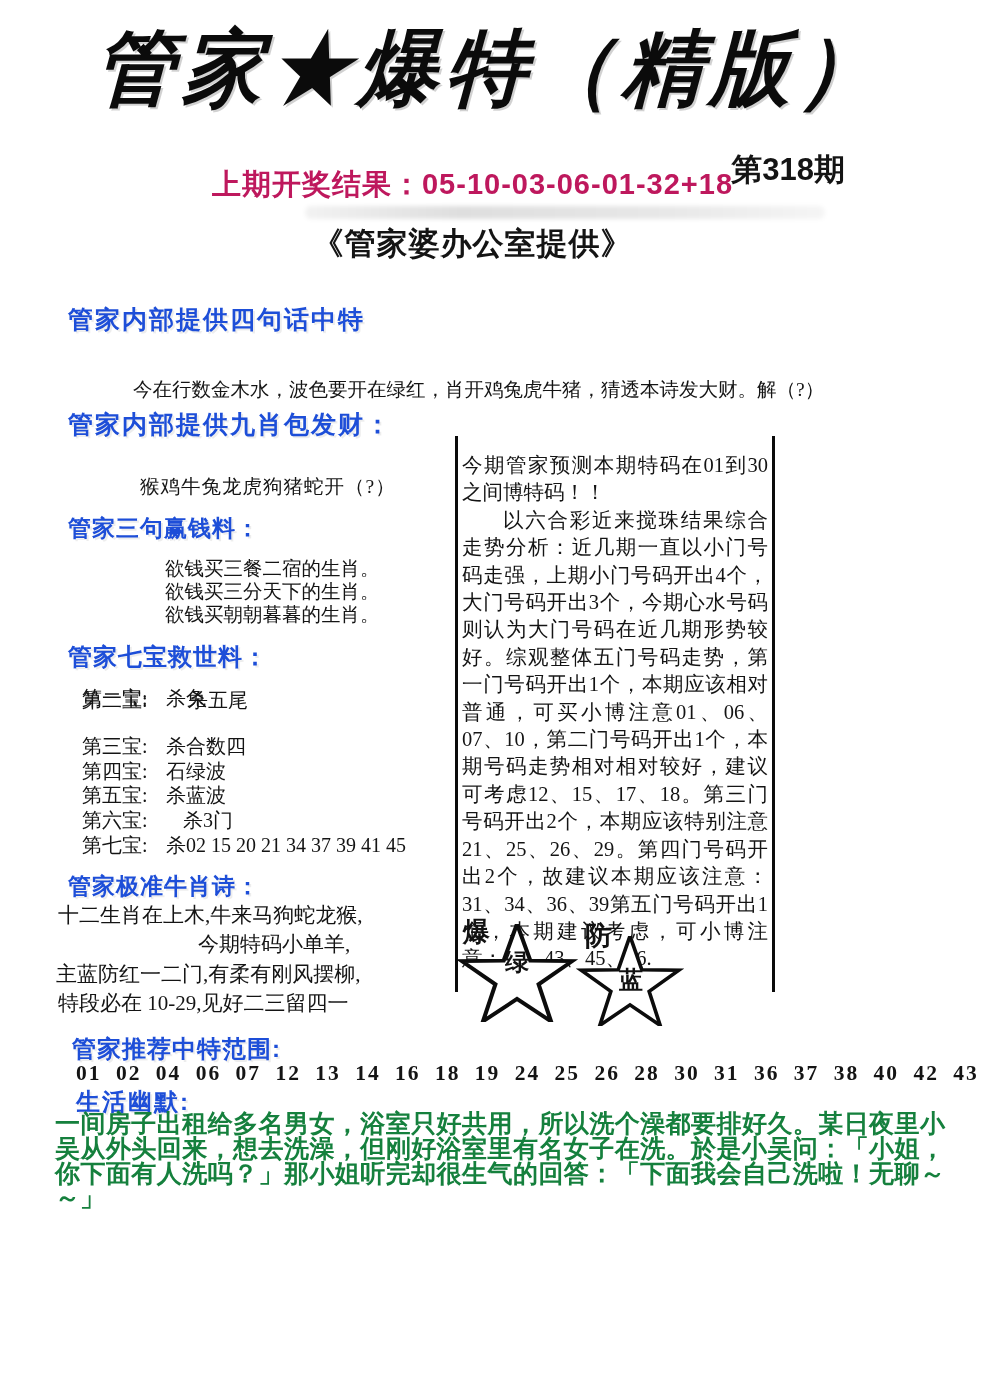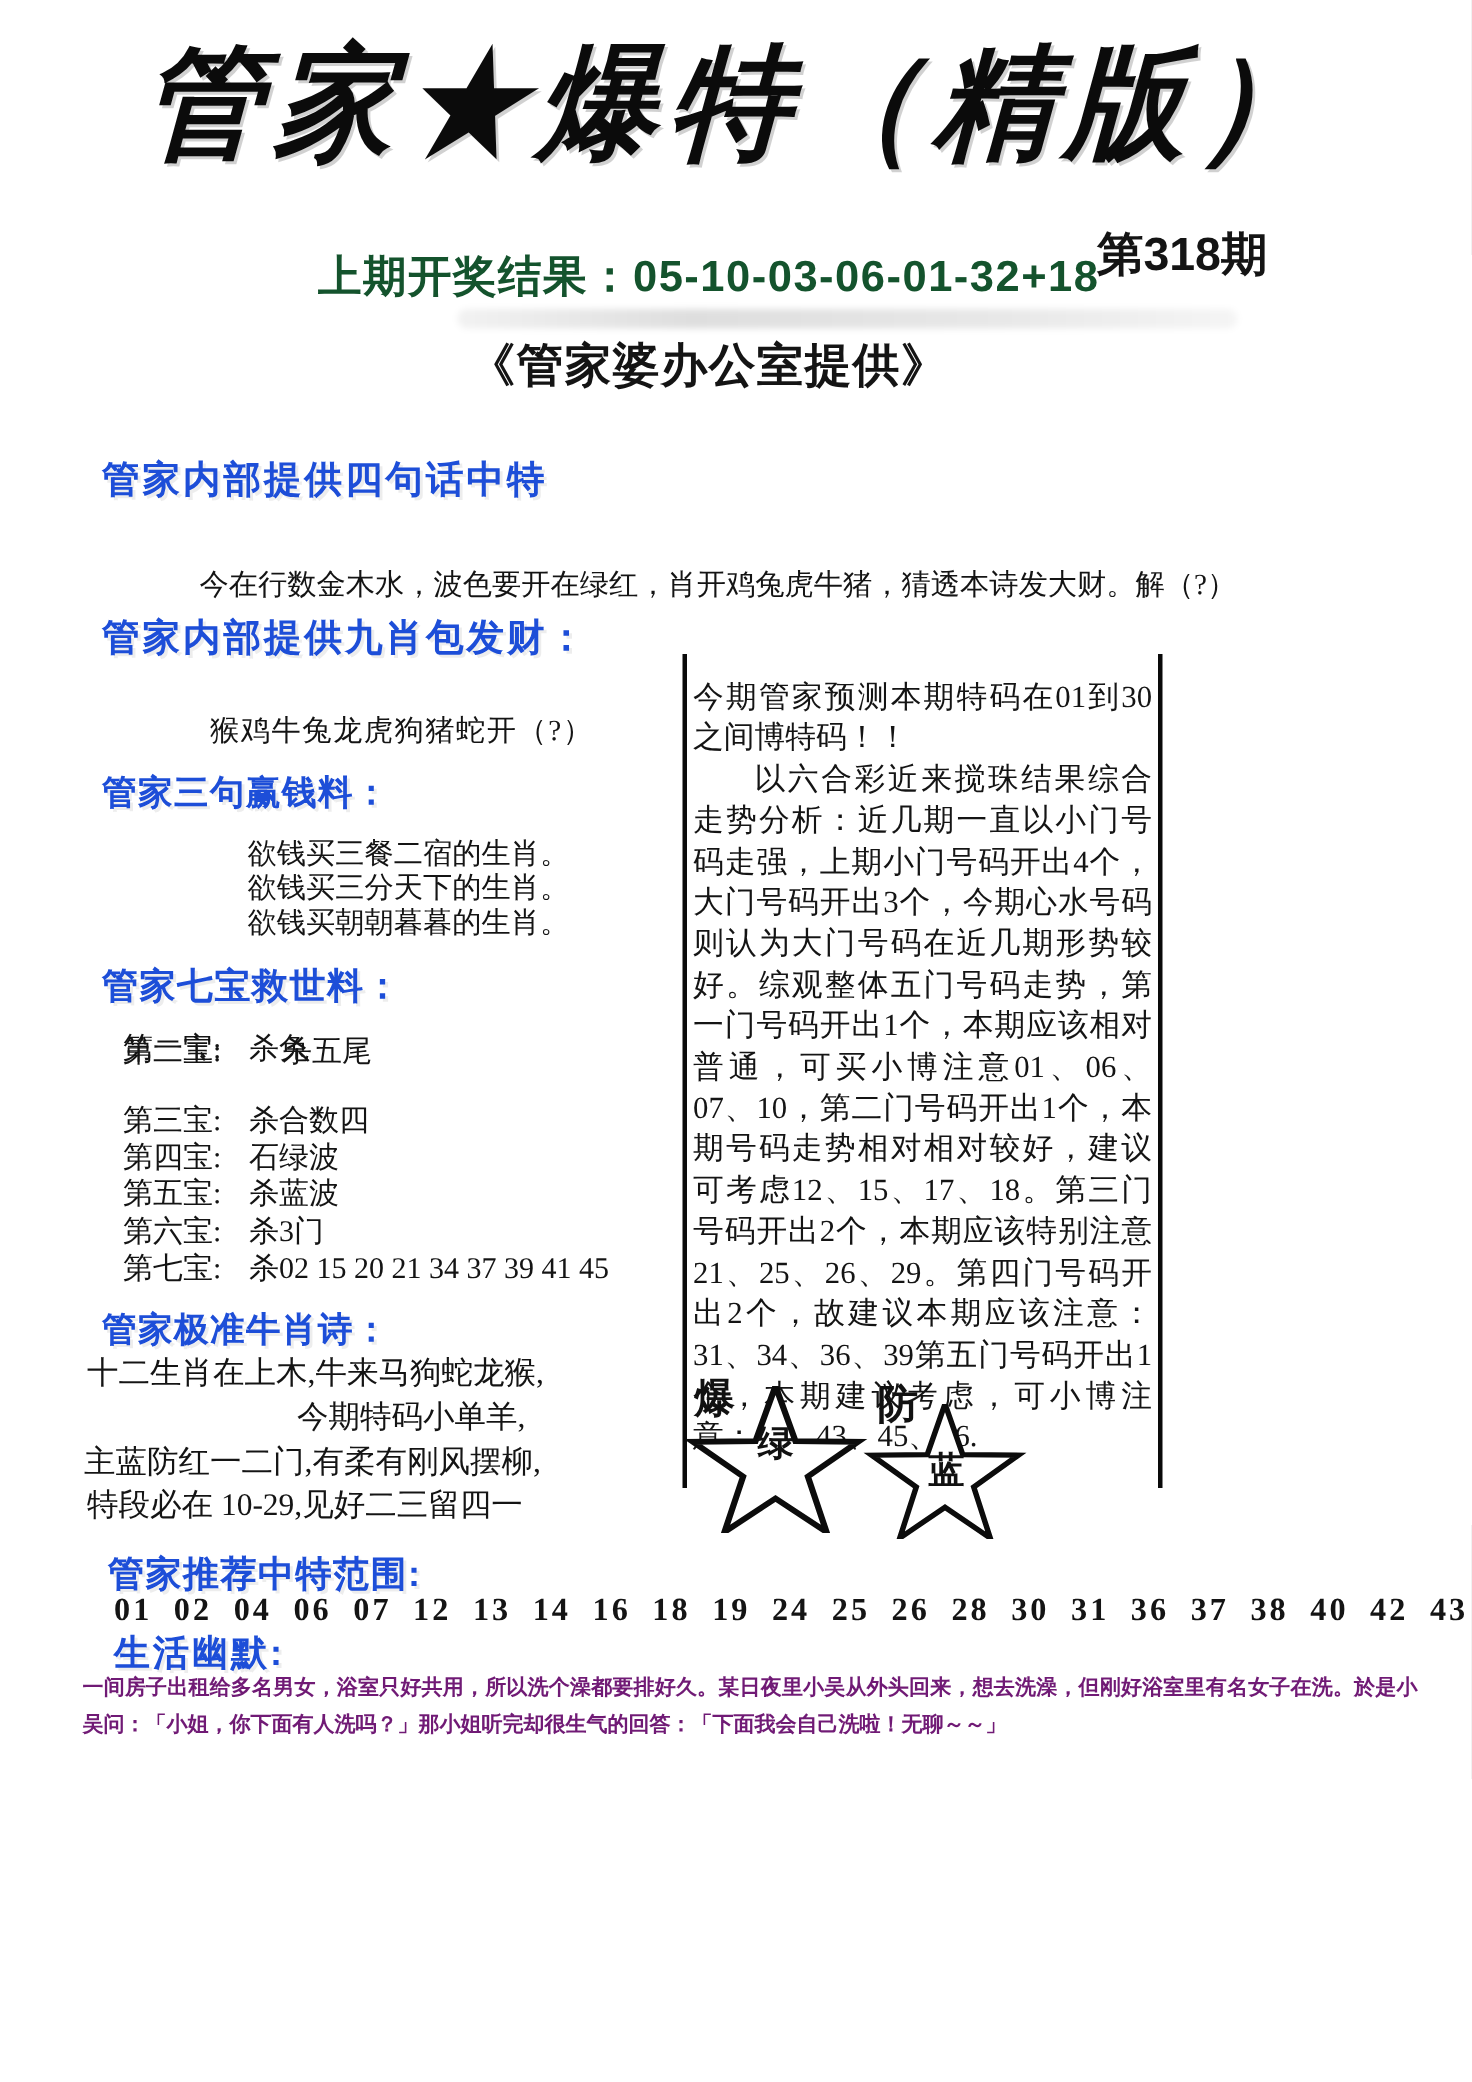--- a/index.html
+++ b/index.html
@@ -18,21 +18,21 @@
     text-shadow:2px 2px 0 rgba(0,0,0,0.18);
     white-space:nowrap;
   }
   .issue{
     top:113px;left:0;width:845px;text-align:right;
     font-family:"Liberation Sans",sans-serif;font-weight:bold;font-size:31px;margin-top:36px;
   }
   .last-result{
     top:165px;left:0;width:945px;text-align:center;
     font-family:"Liberation Sans",sans-serif;font-weight:bold;font-size:29px;
-    color:#14532d;letter-spacing:1px;white-space:nowrap;
+    color:#be185d;letter-spacing:1px;white-space:nowrap;
   }
   .smudge{
     top:206px;left:305px;width:520px;height:13px;
     background:linear-gradient(90deg,rgba(0,0,0,0.05),rgba(0,0,0,0.13) 30%,rgba(0,0,0,0.09) 70%,rgba(0,0,0,0.04));
     filter:blur(2px);border-radius:6px;
   }
   .provider{
     top:223px;left:0;width:945px;text-align:center;
     font-size:31px;font-weight:600;letter-spacing:1px;font-family:Liberation Serif, serif;
   }
@@ -45,21 +45,21 @@
   #t-four{left:133px;top:376px;font-size:19.5px;white-space:nowrap;}
   #h-nine{left:68px;top:408px;font-size:25px;letter-spacing:2px;}
   #t-nine{left:140px;top:473px;font-size:19.5px;letter-spacing:1px;white-space:nowrap;}
   #h-three{left:68px;top:513px;font-size:23px;letter-spacing:1px;}
   .three-line{left:165px;font-size:19.5px;white-space:nowrap;}
   #three-0{top:555px;} #three-1{top:578px;} #three-2{top:601px;}
   #h-seven{left:68px;top:641px;font-size:24px;letter-spacing:1px;}
   .treasure{left:82px;display:flex;font-size:20px;white-space:nowrap;}
   .treasure .tl{width:84px;flex:0 0 84px;}
   #tre-0{top:685px;} #tre-1{top:687px;gap:22px;} #tre-2{top:733px;} #tre-3{top:758px;}
-  #tre-4{top:782px;} #tre-5{top:807px;} #tre-6{top:832px;}
+  #tre-4{top:782px;} #tre-5{top:807px;gap:17px;} #tre-6{top:832px;}
   #h-poem{left:68px;top:871px;font-size:23px;letter-spacing:1px;}
   .poem-line{font-size:21px;white-space:nowrap;}
   #poem-0{left:58px;top:901px;} #poem-1{left:198px;top:930px;}
   #poem-2{left:56px;top:960px;} #poem-3{left:58px;top:989px;}
   
   .vrule{width:3px;background:#0a0a0a;top:436px;height:556px;}
   #vrule-l{left:455px;} #vrule-r{left:772px;}
   .forecast{
     left:462px;top:452px;width:306px;
     font-size:20.5px;line-height:27.4px;text-align:justify;
@@ -83,22 +83,22 @@
   #char-green{left:38px;top:40px;} #char-blue{left:152px;top:58px;}
   
   #h-range{left:72px;top:1033px;font-size:24px;letter-spacing:1px;}
   #t-range{
     left:76px;top:1061px;font-size:21.5px;font-weight:bold;
     letter-spacing:2px;word-spacing:7px;white-space:nowrap;
   }
   #h-humor{left:76px;top:1086px;font-size:24px;letter-spacing:2px;}
   #t-humor{
     left:55px;top:1114px;width:890px;
-    font-family:Liberation Serif, serif;font-weight:600;
-    font-size:14px;line-height:24.8px;text-align:justify;color:#701a75;
+    font-family:Liberation Mono, monospace;font-weight:600;
+    font-size:25px;line-height:24.8px;text-align:justify;color:#15803d;
   }
 </style>
 </head>
 <body>
 
 <div class="page">
 
   <div class="abs masthead">管家★爆特（精版）</div>
   <div class="abs issue">第318期</div>
   <div class="abs last-result">上期开奖结果：05-10-03-06-01-32+18</div>

